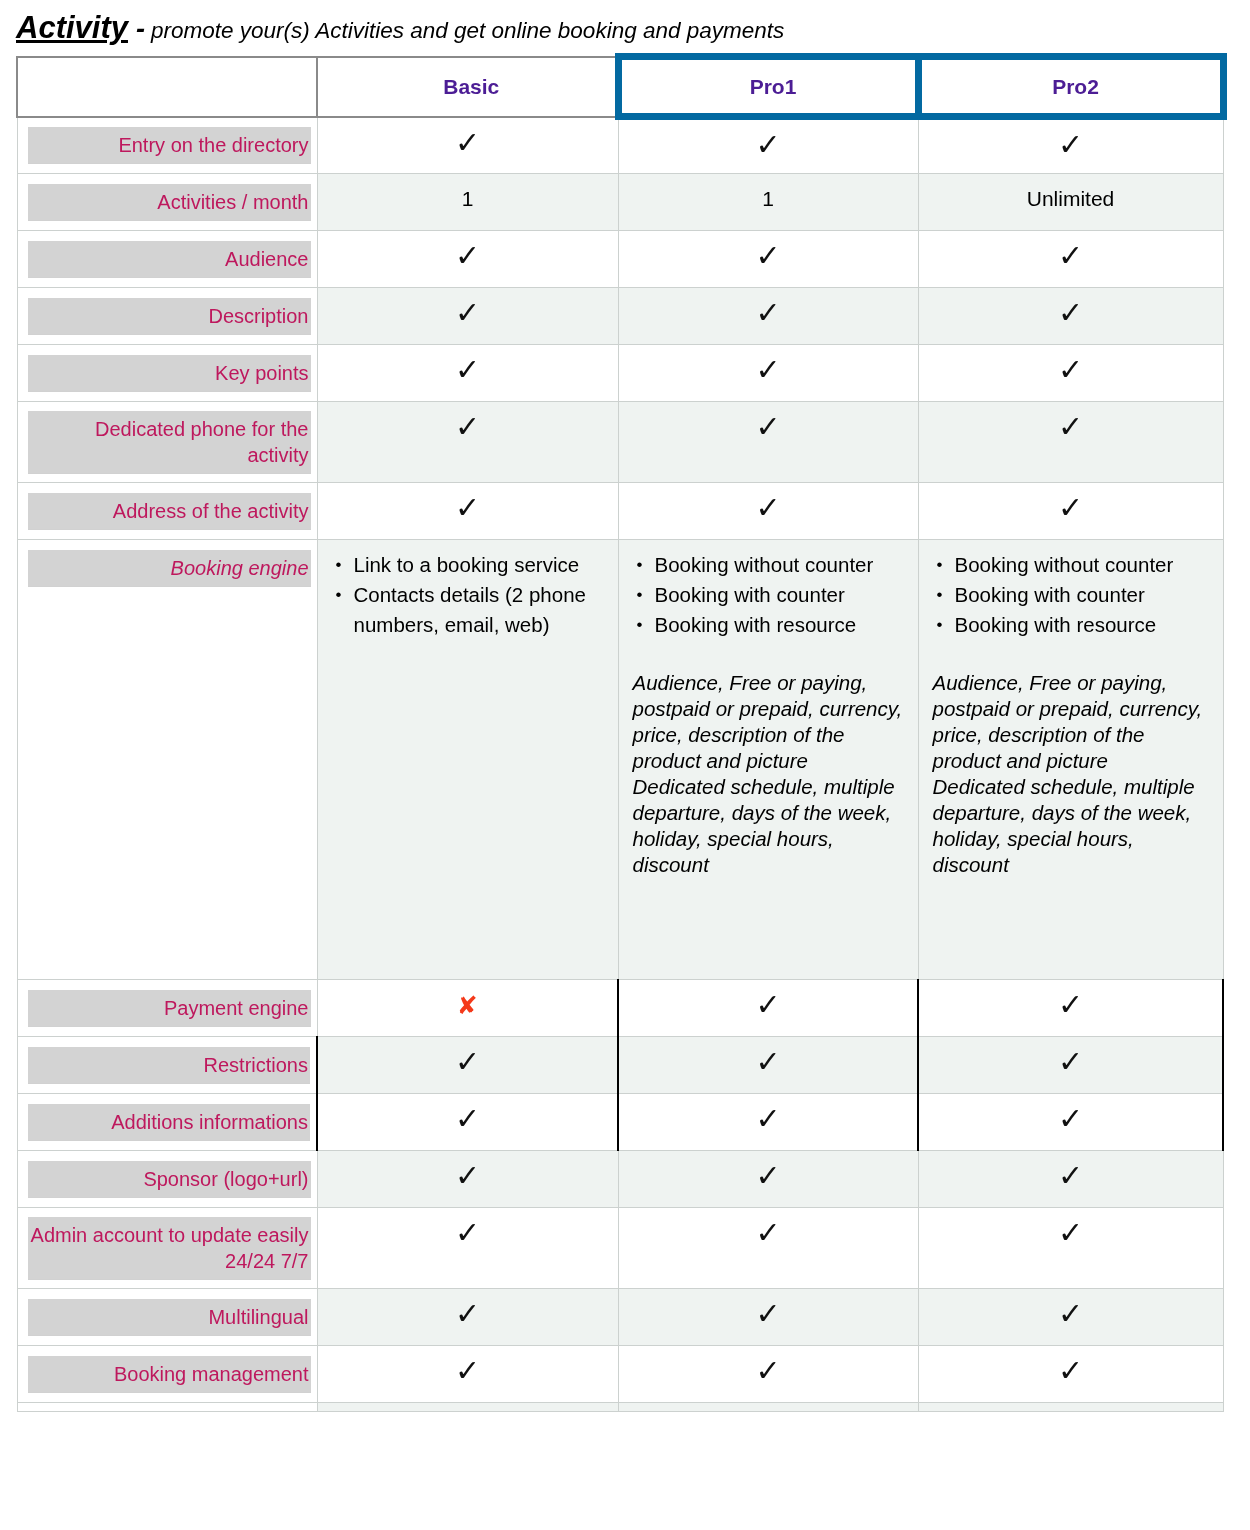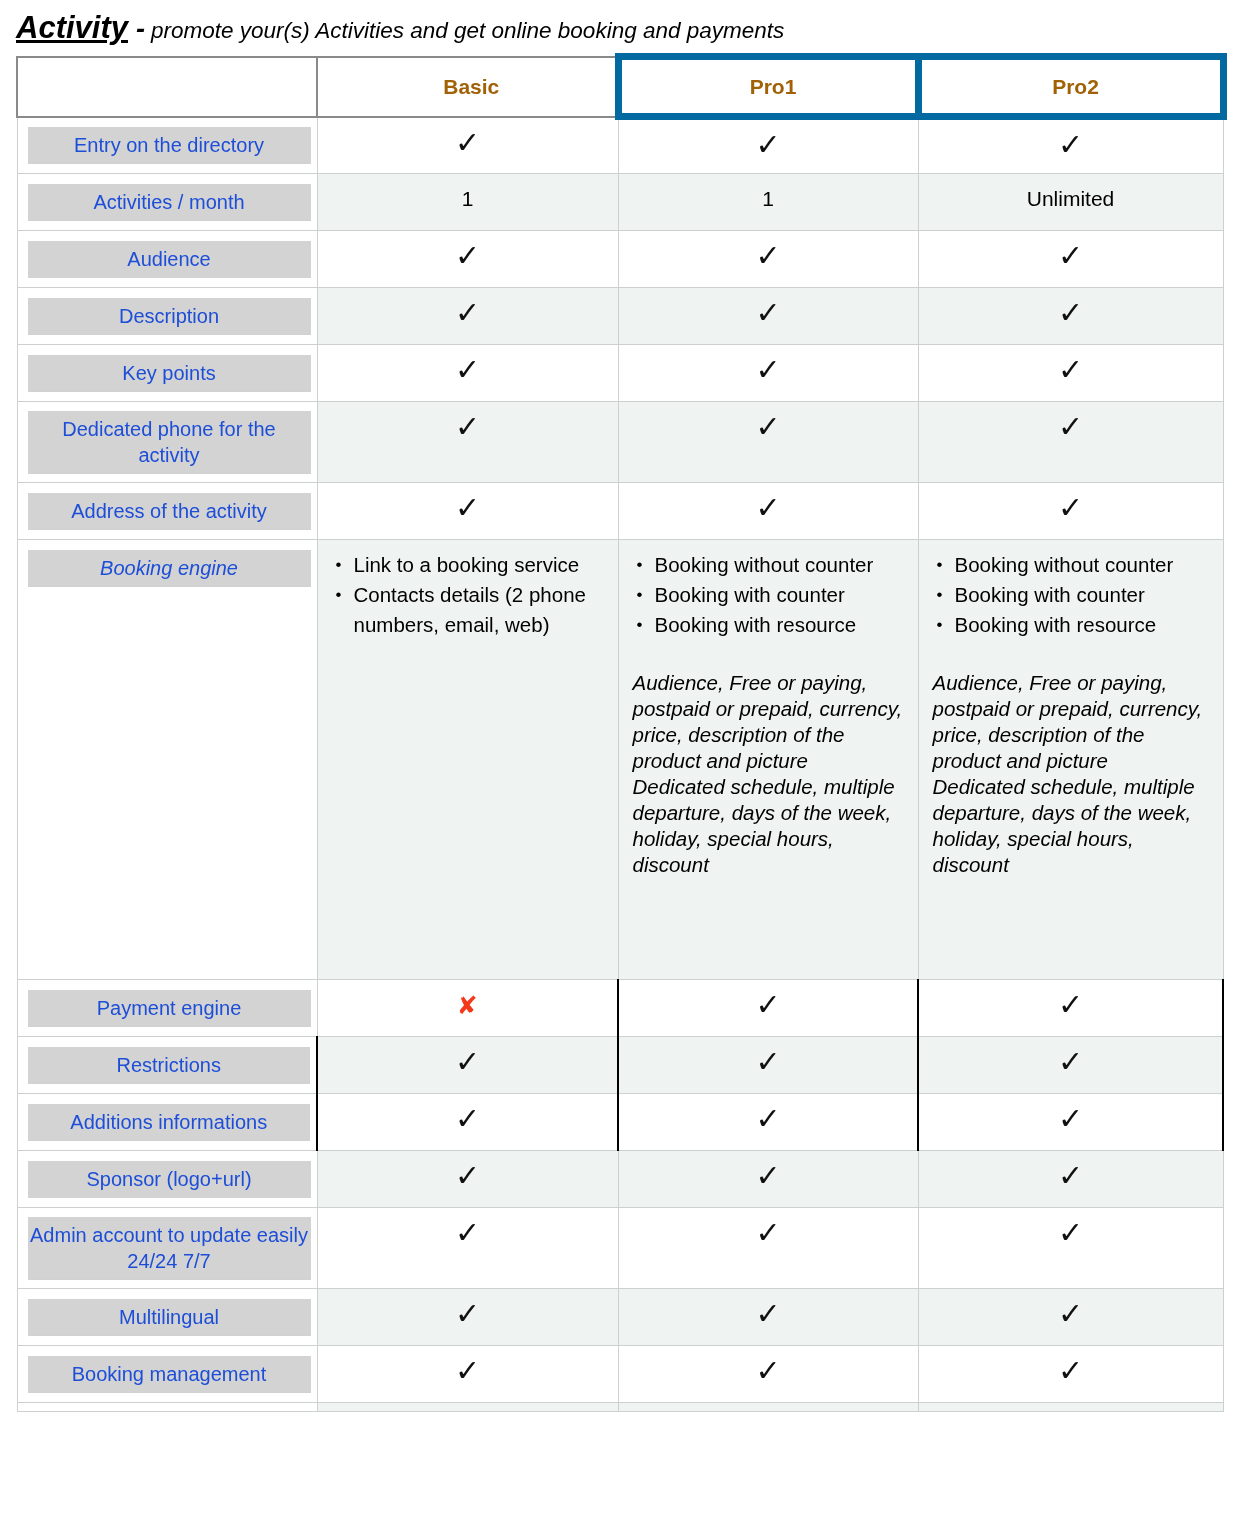--- a/index.html
+++ b/index.html
@@ -9,37 +9,37 @@
   }
   
   .title{margin:10px 0 7px 16px;white-space:nowrap;font-style:italic;}
   .title-main{font-size:31px;font-weight:bold;text-decoration:underline;text-decoration-thickness:2.5px;}
   .title-sep{font-size:27px;font-weight:bold;margin:0 6px 0 8px;}
   .title-sub{font-size:22.5px;font-weight:400;}
   
   table{border-collapse:collapse;table-layout:fixed;margin-left:16px;width:1206px;}
   thead th{
     height:51px;background:#fff;border:2px solid #8a8a8a;
-    font-size:21px;font-weight:bold;color:#a16207;text-align:center;padding-left:11px;
+    font-size:21px;font-weight:bold;color:#4c1d95;text-align:center;padding-left:11px;
   }
   thead th.heavy{border:7px solid #0369a1;}
   tbody th,tbody td{border:1px solid #ccd1cf;box-sizing:border-box;}
   tbody th{
     background:#fff;width:300px;height:57px;padding:9px 10px;
     vertical-align:middle;font-weight:normal;
   }
   tbody td{
     background:#fff;height:57px;text-align:center;vertical-align:top;
     padding:10px 6px 4px 6px;font-size:21px;
   }
   tbody tr:nth-child(even) td{background:#eff3f1;}
   
   .pill{
     background:#d3d3d3;box-shadow:0 1px 0 rgba(0,0,0,0.18);
-    font-size:20px;line-height:26px;text-align:center;color:#1d4ed8;
+    font-size:20px;line-height:26px;text-align:right;color:#be185d;
     padding:5px 2px;margin:0 auto;width:100%;
   }
   
   .check{font-size:30px;line-height:30px;display:inline-block;color:#111;}
   .cross{font-size:25px;line-height:30px;display:inline-block;color:#f4391a;font-weight:bold;}
   .val{font-size:21px;line-height:30px;display:inline-block;}
   
   tr.rich th{vertical-align:top;padding-top:10px;font-style:italic;}
   tr.rich td{height:440px;text-align:left;padding:10px 12px 10px 14px;}
   td.rich ul{list-style:none;margin:0;padding:0;}

